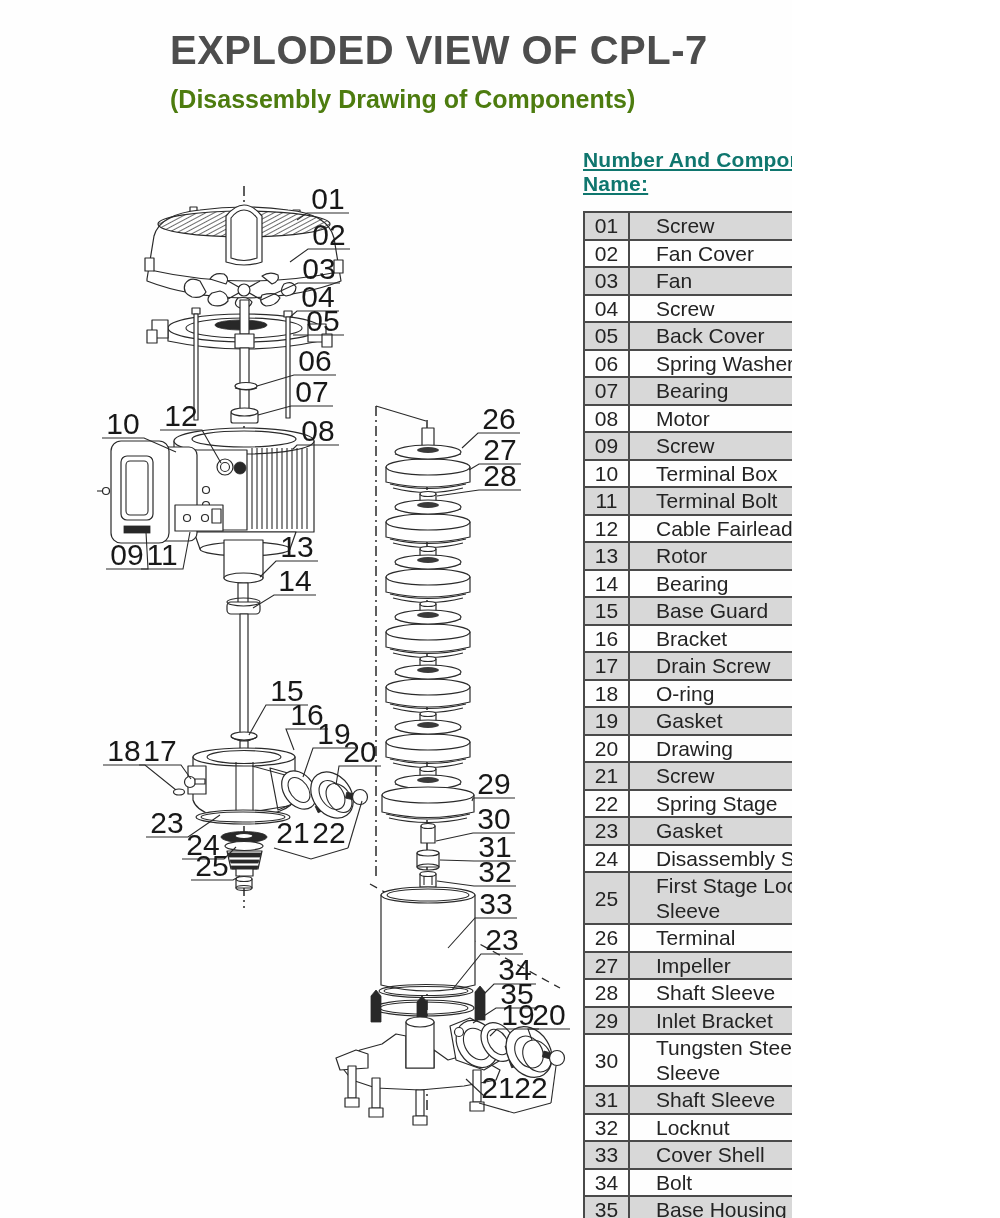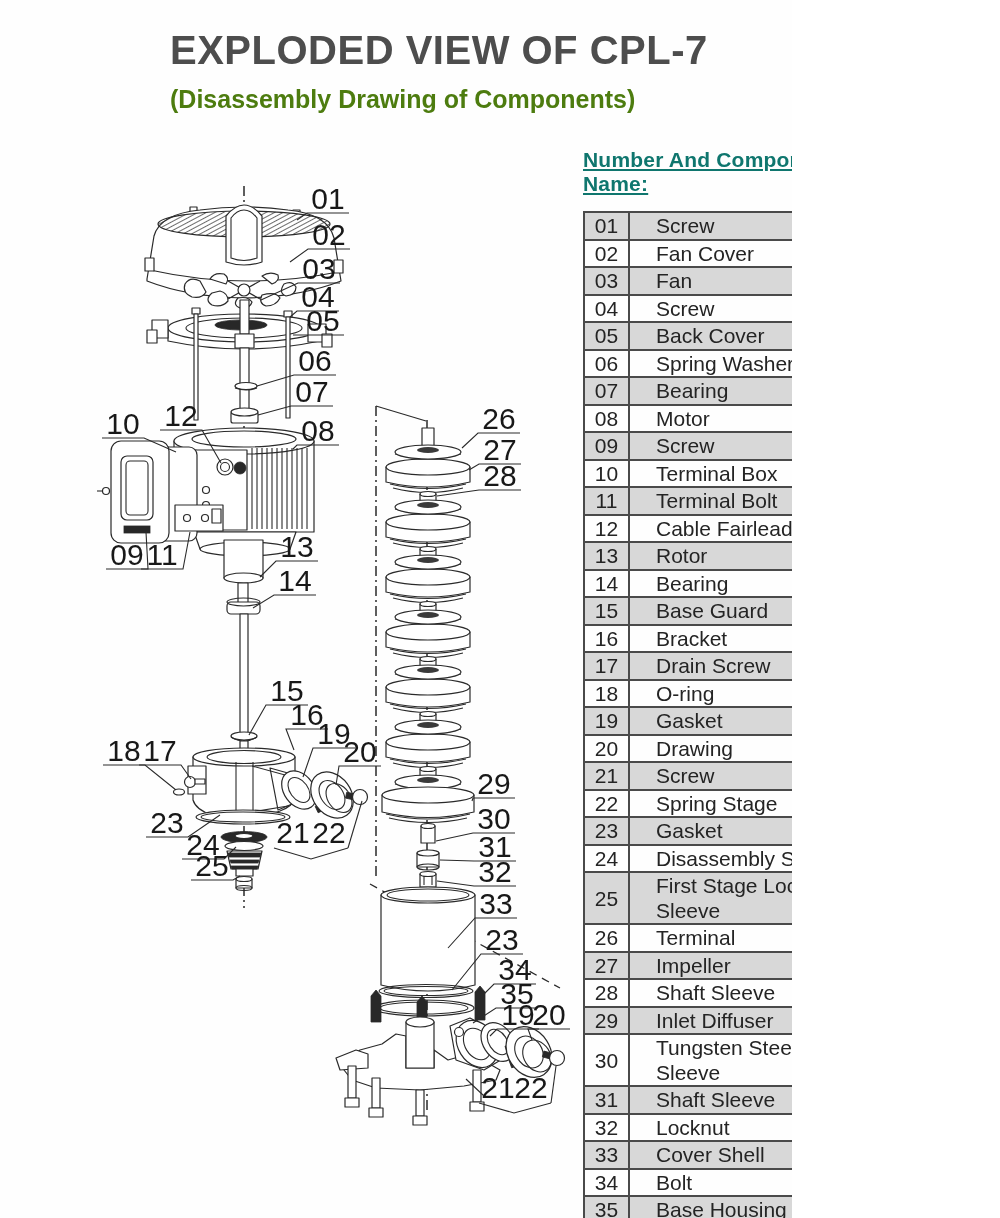--- a/index.html
+++ b/index.html
@@ -691,21 +691,21 @@
           <tr>
             <td class="num">27</td>
             <td class="name">Impeller</td>
           </tr>
           <tr>
             <td class="num">28</td>
             <td class="name">Shaft Sleeve</td>
           </tr>
           <tr>
             <td class="num">29</td>
-            <td class="name">Inlet Diffuser</td>
+            <td class="name">Inlet Bracket</td>
           </tr>
           <tr>
             <td class="num">30</td>
             <td class="name">Tungsten Steel Shaft Sleeve</td>
           </tr>
           <tr>
             <td class="num">31</td>
             <td class="name">Shaft Sleeve</td>
           </tr>
           <tr>

